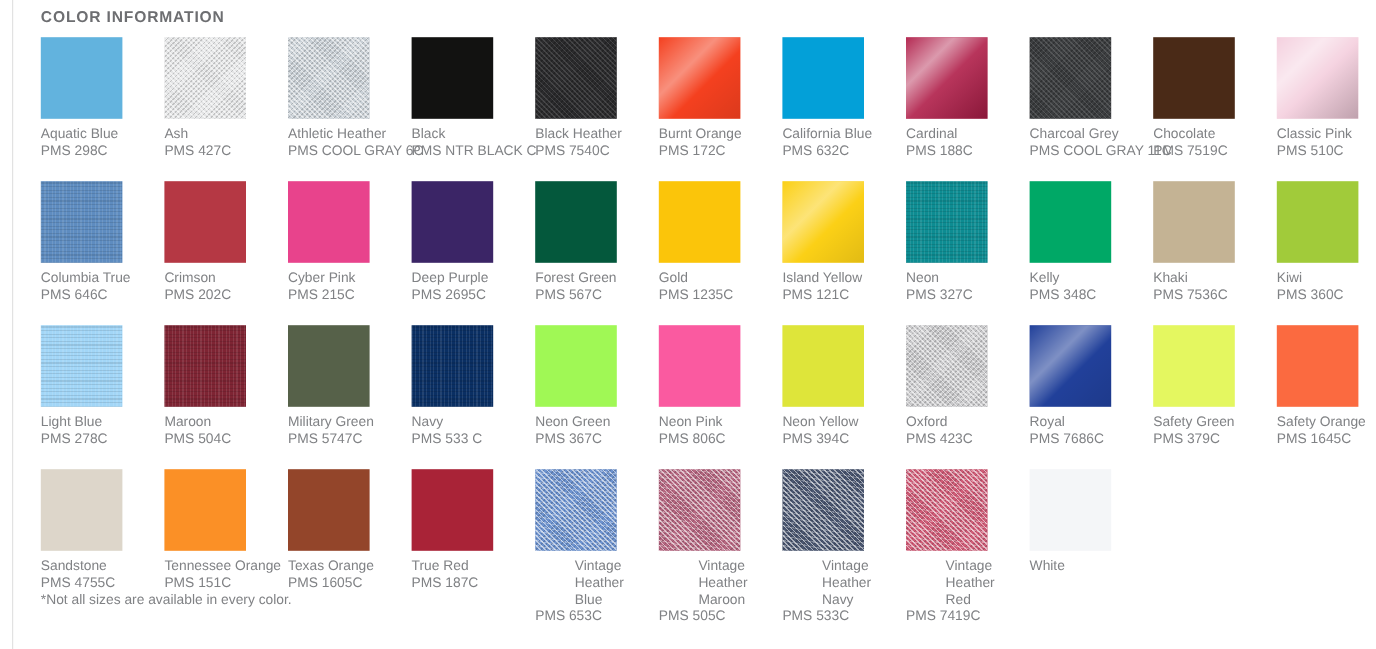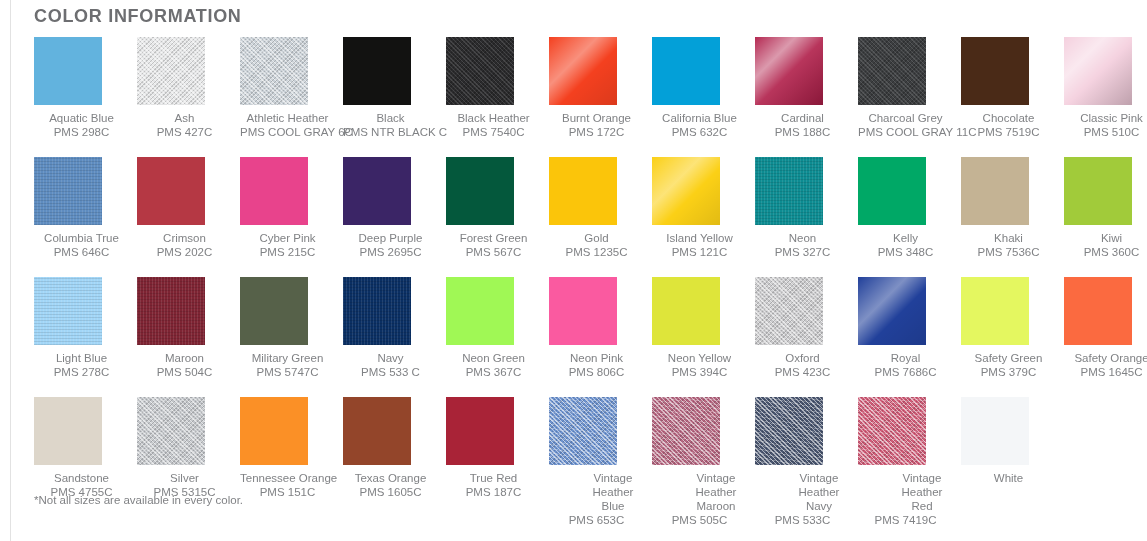--- a/index.html
+++ b/index.html
@@ -31,34 +31,33 @@
 
   #panel {
     position: absolute;
     left: 11px; top: 0;
     width: 1136px; height: 541px;
     padding: 6px 0 0 12px;
   }
 
   h1#heading {
     margin: 0 0 10px 11px;
-    font-size: 18px;
+    font-size: 13px;
     font-weight: bold;
     letter-spacing: 0.7px;
     color: #6d6e71;
     font-family: "Liberation Sans", sans-serif;
   }
 
   #grid {
     display: grid;
     grid-template-columns: repeat(11, 103px);
     column-gap: 0px;
     row-gap: 0px;
     margin-left: 11px;
-    text-align: center;
   }
 
   .swatch-cell {
     width: 103px;
     height: 120px;
     position: relative;
     padding-right: 8px;
   }
 
   .chip {
@@ -392,27 +391,20 @@
           </div>
         </div>
         <div class="swatch-cell">
           <span class="chip" style="background: rgb(221, 214, 202);"></span>
           <div class="labels">
             <span class="c-name">Sandstone</span>
             <span class="c-pms">PMS 4755C</span>
           </div>
         </div>
         <div class="swatch-cell">
-          <span class="chip heather" style="background: rgb(194, 197, 201);"></span>
-          <div class="labels">
-            <span class="c-name">Silver</span>
-            <span class="c-pms">PMS 5315C</span>
-          </div>
-        </div>
-        <div class="swatch-cell">
           <span class="chip" style="background: rgb(251, 144, 38);"></span>
           <div class="labels">
             <span class="c-name">Tennessee Orange</span>
             <span class="c-pms">PMS 151C</span>
           </div>
         </div>
         <div class="swatch-cell">
           <span class="chip" style="background: rgb(147, 69, 42);"></span>
           <div class="labels">
             <span class="c-name">Texas Orange</span>

